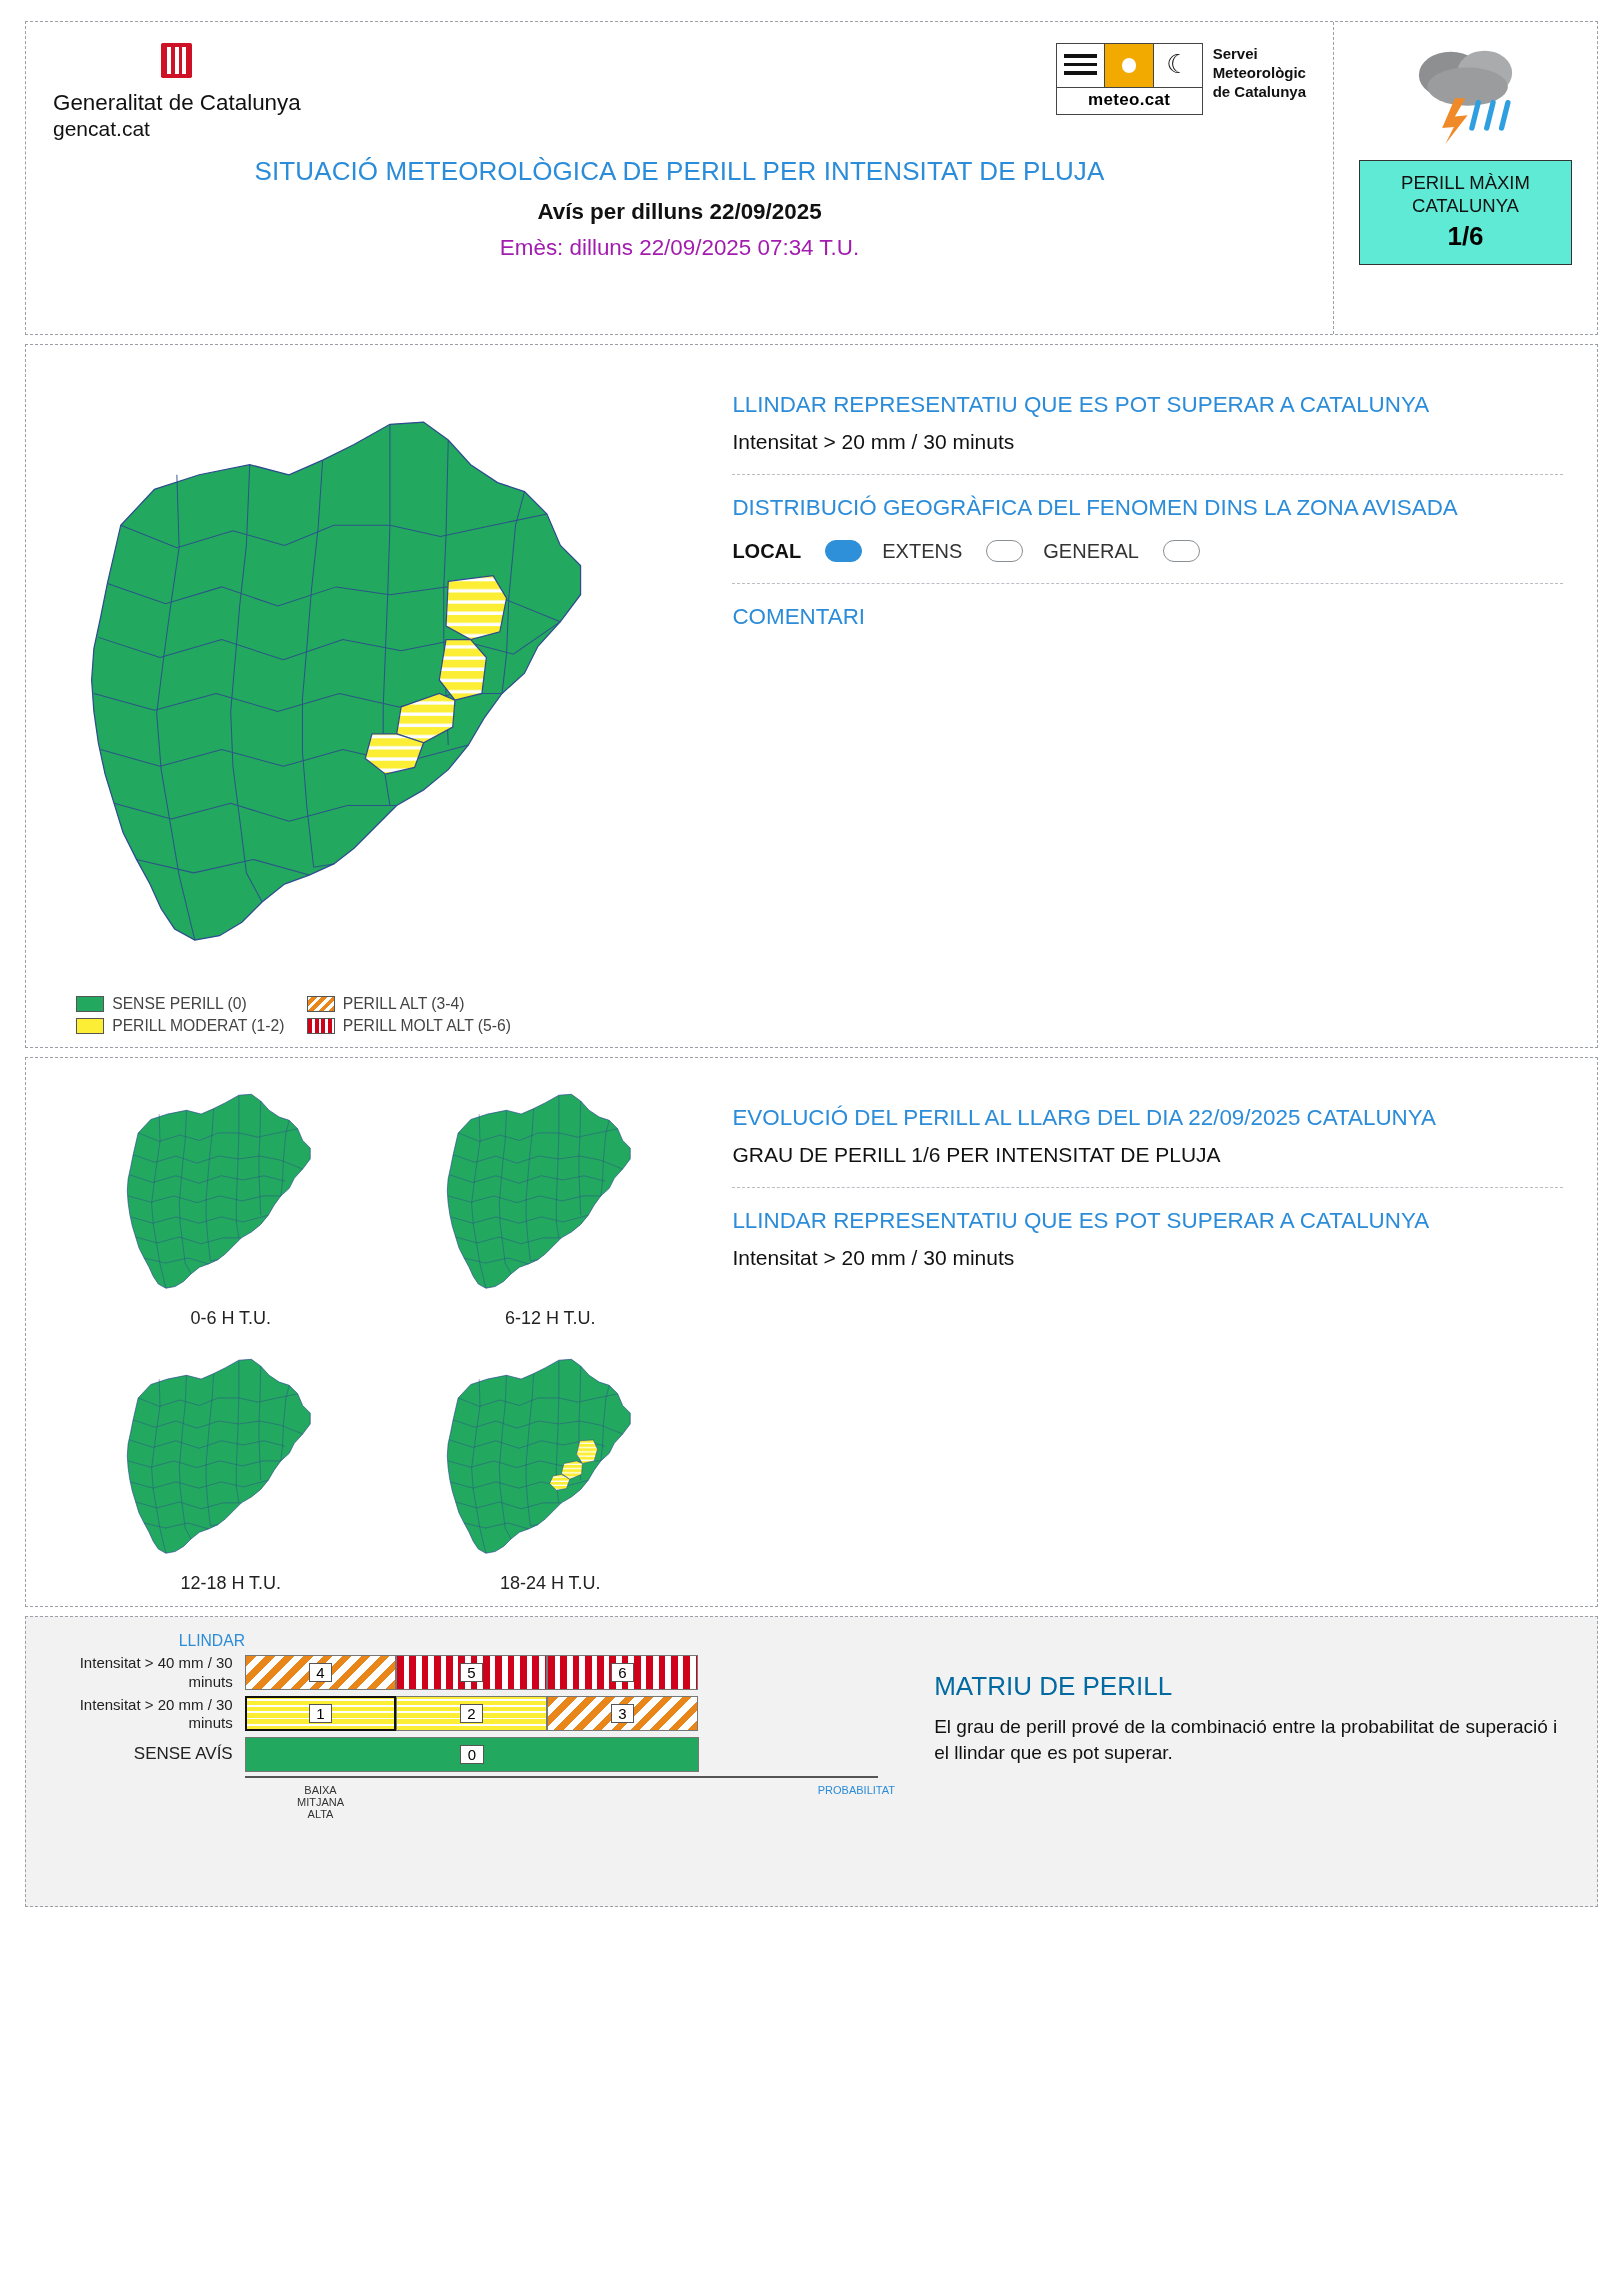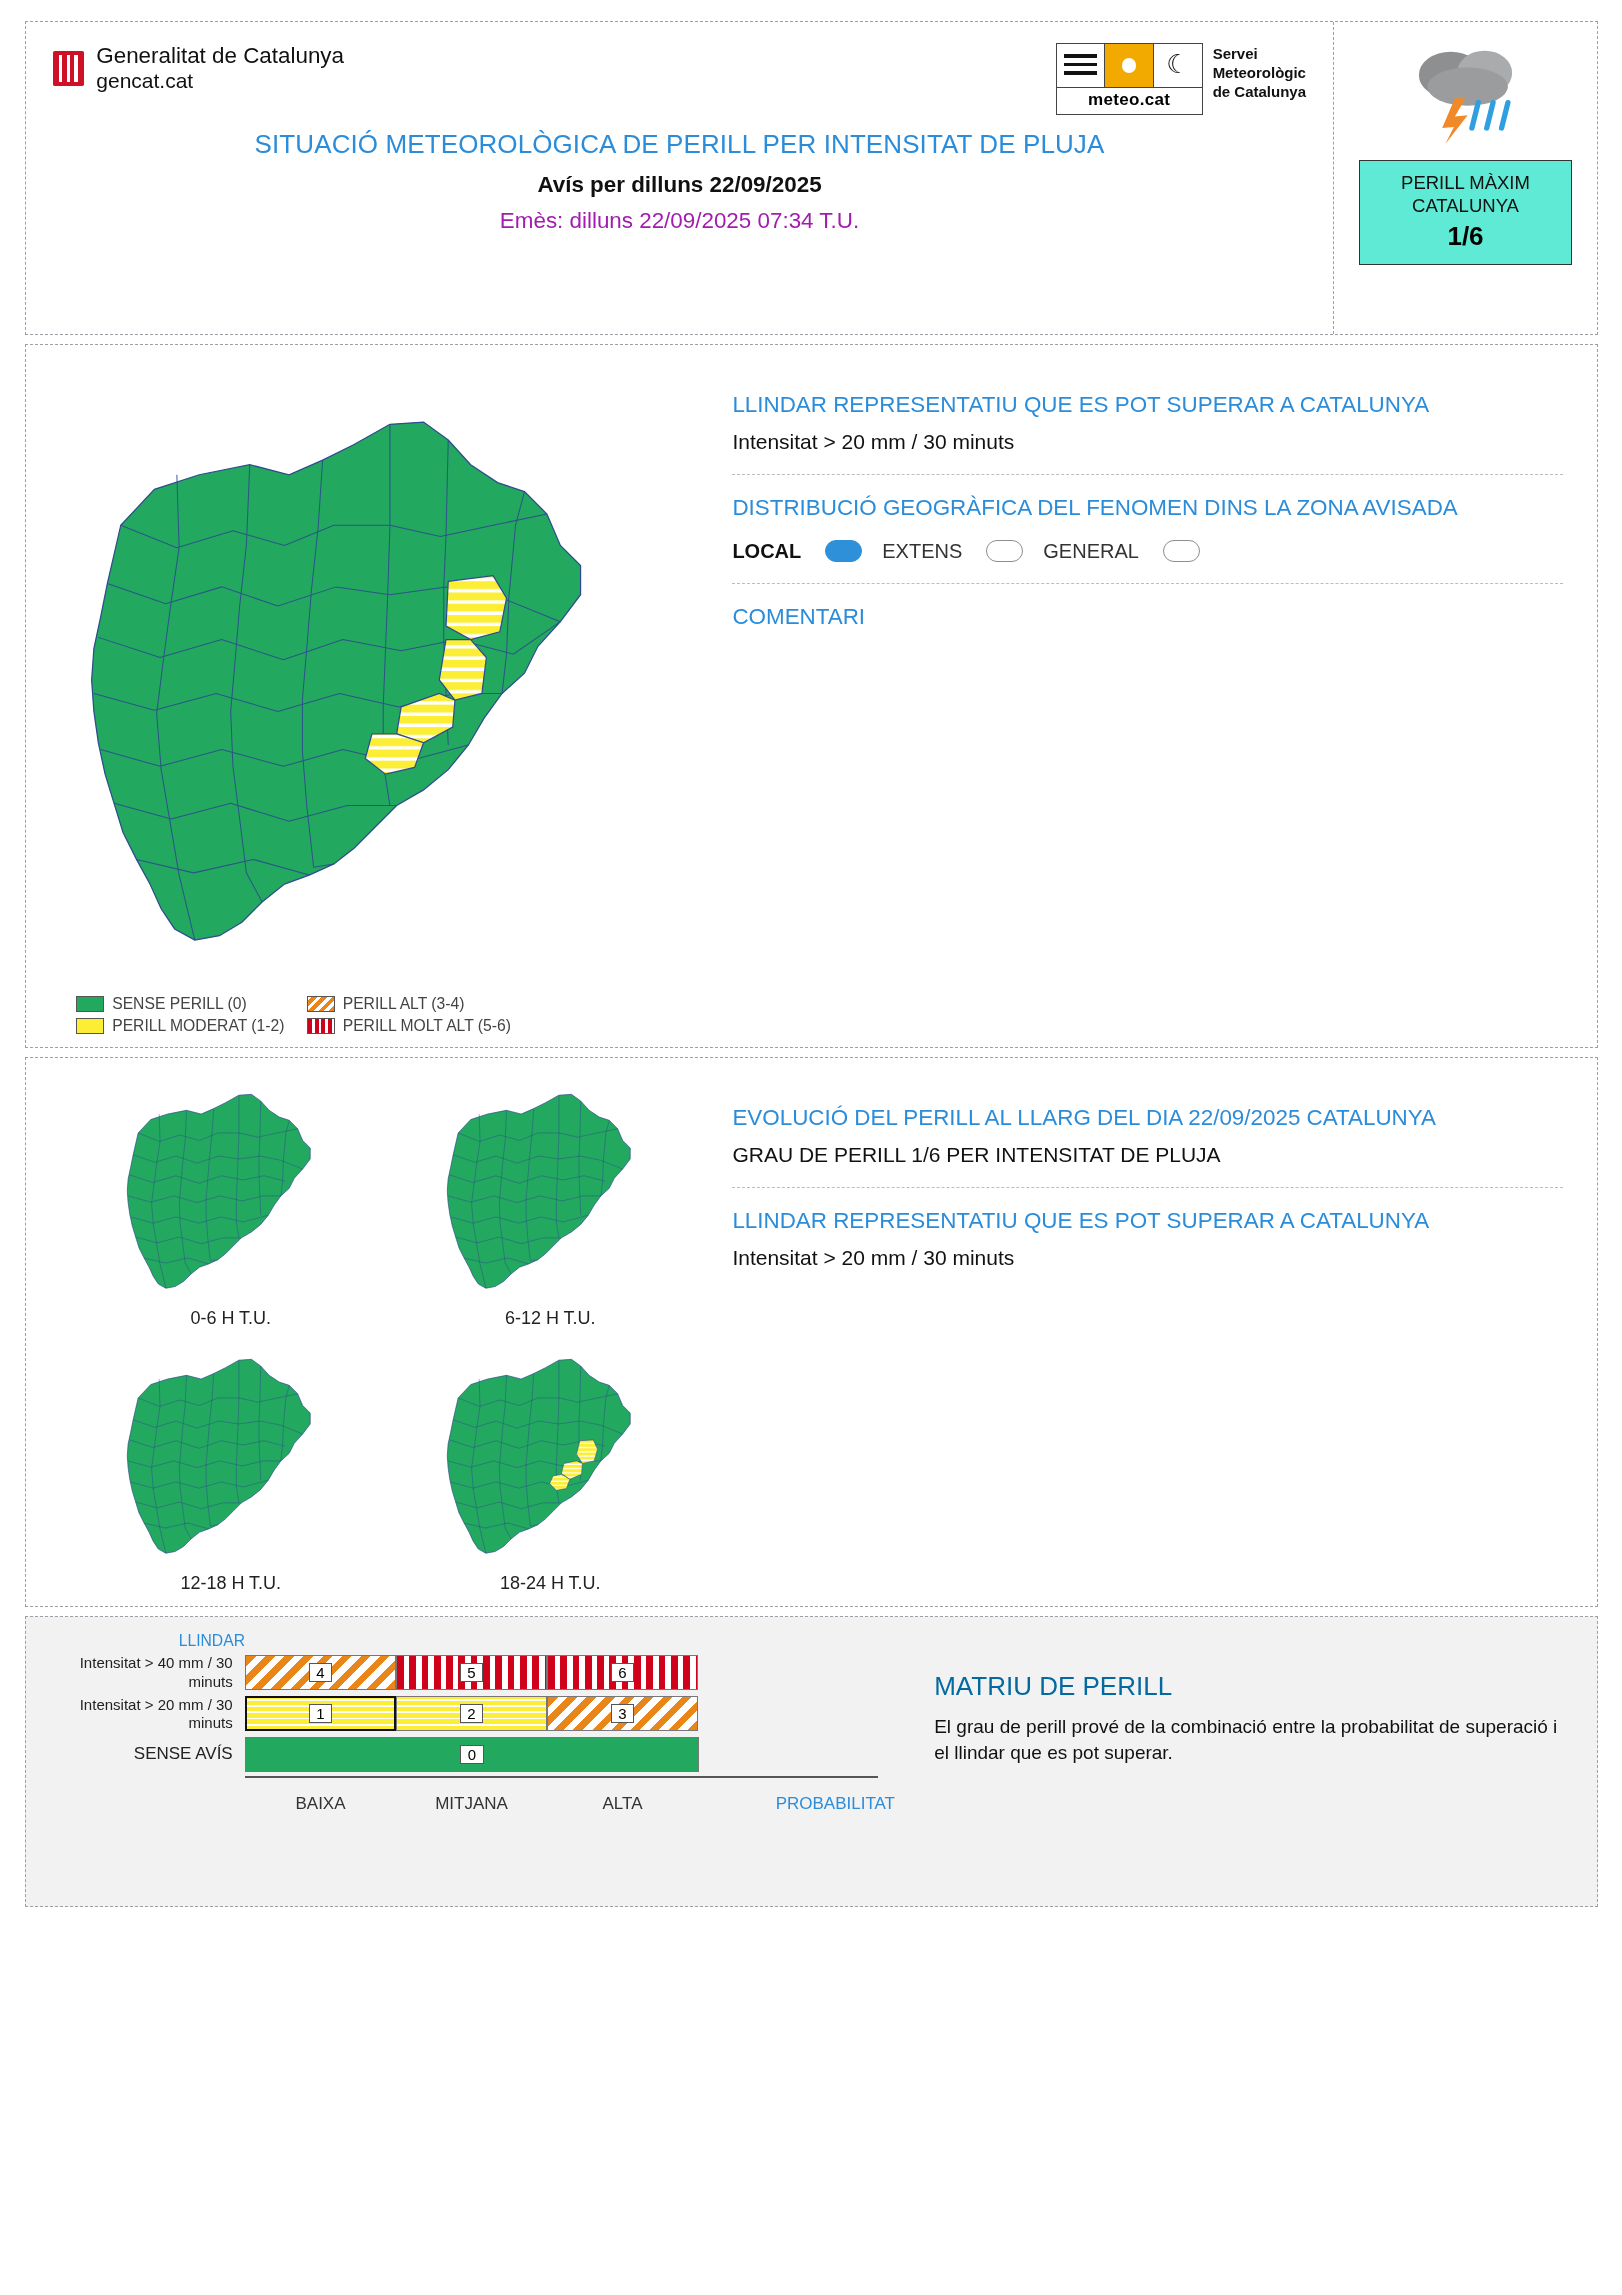--- a/index.html
+++ b/index.html
@@ -35,20 +35,21 @@
   .header-top-row {
     display: flex;
     align-items: flex-start;
     justify-content: space-between;
     padding: 21px 27px 0 27px;
   }
   .gencat {
     display: flex;
     align-items: center;
     gap: 12.3px;
+    flex-direction: column;
   }
   .gencat-flag {
     width: 31px; height: 35px;
     background: #CE1126;
     position: relative;
     border-radius: 1.7px;
     overflow: hidden;
   }
   .gencat-flag span {
     position: absolute; top: 3.9px; bottom: 3.9px;
@@ -278,22 +279,23 @@
   .cell.red { background: repeating-linear-gradient(90deg,#D0021B 0 6.7px,#ffffff 6.7px 12.3px); }
   .cell.yellow { background: repeating-linear-gradient(0deg,#FBEE35 0 4.5px,#ffffff 4.5px 6.2px); }
   .cell.green { background: #22a85f; }
   .cell.sel { outline: 2.8px solid #111; outline-offset: -2.2px; z-index: 3;}
   .cell.wide { width: 454px; }
   .axis-line {
     width: 633px; height: 1.7px; background: #555; margin-left: 185px;
   }
   .axis-labels {
     display: flex; margin-left: 185px; width: 633px;
-    font-size: 17px; color: #333; margin-top: 16px;
+    font-size: 11px; color: #333; margin-top: 6px;
     position: relative;
+    flex-direction: column;
   }
   .axis-labels span { width: 151px; text-align: center; }
   .axis-labels .prob {
     position: absolute; right: -17px; top: 0;
     color: #2b8cd9; width: auto;
   }
   .sense-avis-label {
     width: 185px; text-align: right; padding-right: 12.3px;
     font-size: 17px; color: #222;
   }

